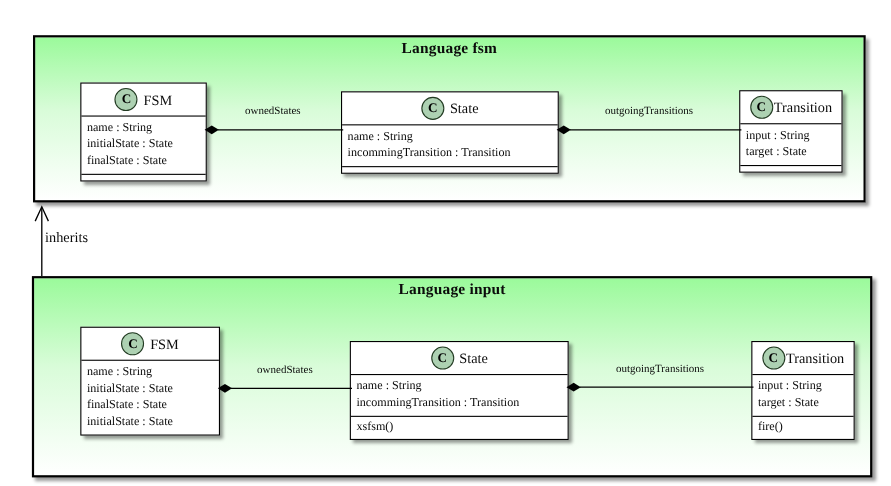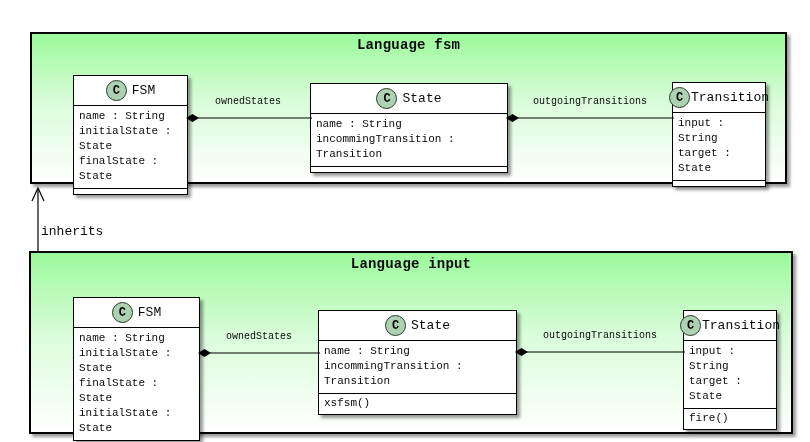--- a/index.html
+++ b/index.html
@@ -1,18 +1,18 @@
 <!DOCTYPE html>
 <html><head>
 <meta charset="utf-8">
 <style>
   html,body { margin:0; padding:0; background:#ffffff; }
   .canvas {
     position:relative; width:810px; height:442px; background:#ffffff; overflow:hidden;
-    font-family:Liberation Mono, monospace; color:#0b0b0b;
+    font-family:Liberation Serif, serif; color:#0b0b0b;
   }
   .package {
     position:absolute; box-sizing:border-box;
     border:2px solid #000;
     background:linear-gradient(to bottom, #9bfa9b 0%, #d9fcd9 45%, #ffffff 100%);
     box-shadow:3px 3px 3px rgba(0,0,0,0.40);
   }
   .package-title {
     position:absolute; left:0; top:3px; width:100%;
     text-align:center; font-weight:bold; font-size:14px; letter-spacing:0.2px;
@@ -103,21 +103,21 @@
   <svg class="assoc-svg" style="left:506px; top:112px;" width="168" height="12">
     <line x1="12" y1="6" x2="168" y2="6" stroke="#000" stroke-width="1.2"></line>
     <polygon points="0,6 6.5,2 13,6 6.5,10" fill="#000"></polygon>
   </svg>
   <div class="assoc-label" style="left:590px; top:96px;">outgoingTransitions</div>
 
   <svg class="inherit-svg" style="left:30px; top:185px;" width="18" height="68">
     <line x1="8" y1="66" x2="8" y2="4" stroke="#000" stroke-width="1.2"></line>
     <polyline points="2,16 8,3 14,16" fill="none" stroke="#000" stroke-width="1.2"></polyline>
   </svg>
-  <div class="inherit-label" style="left:41px; top:224px;">inherits</div>
+  <div class="inherit-label" style="left:41px; top:208px;">inherits</div>
 
   <div class="package" style="left:29px; top:251px; width:764px; height:183px;">
     <div class="package-title">Language input</div>
   </div>
 
   <div class="uml-class" style="left:73px; top:297px; width:127px;">
     <div class="cls-header">
       <span class="circle-c">C</span>
       <span class="cls-name">FSM</span>
     </div>

